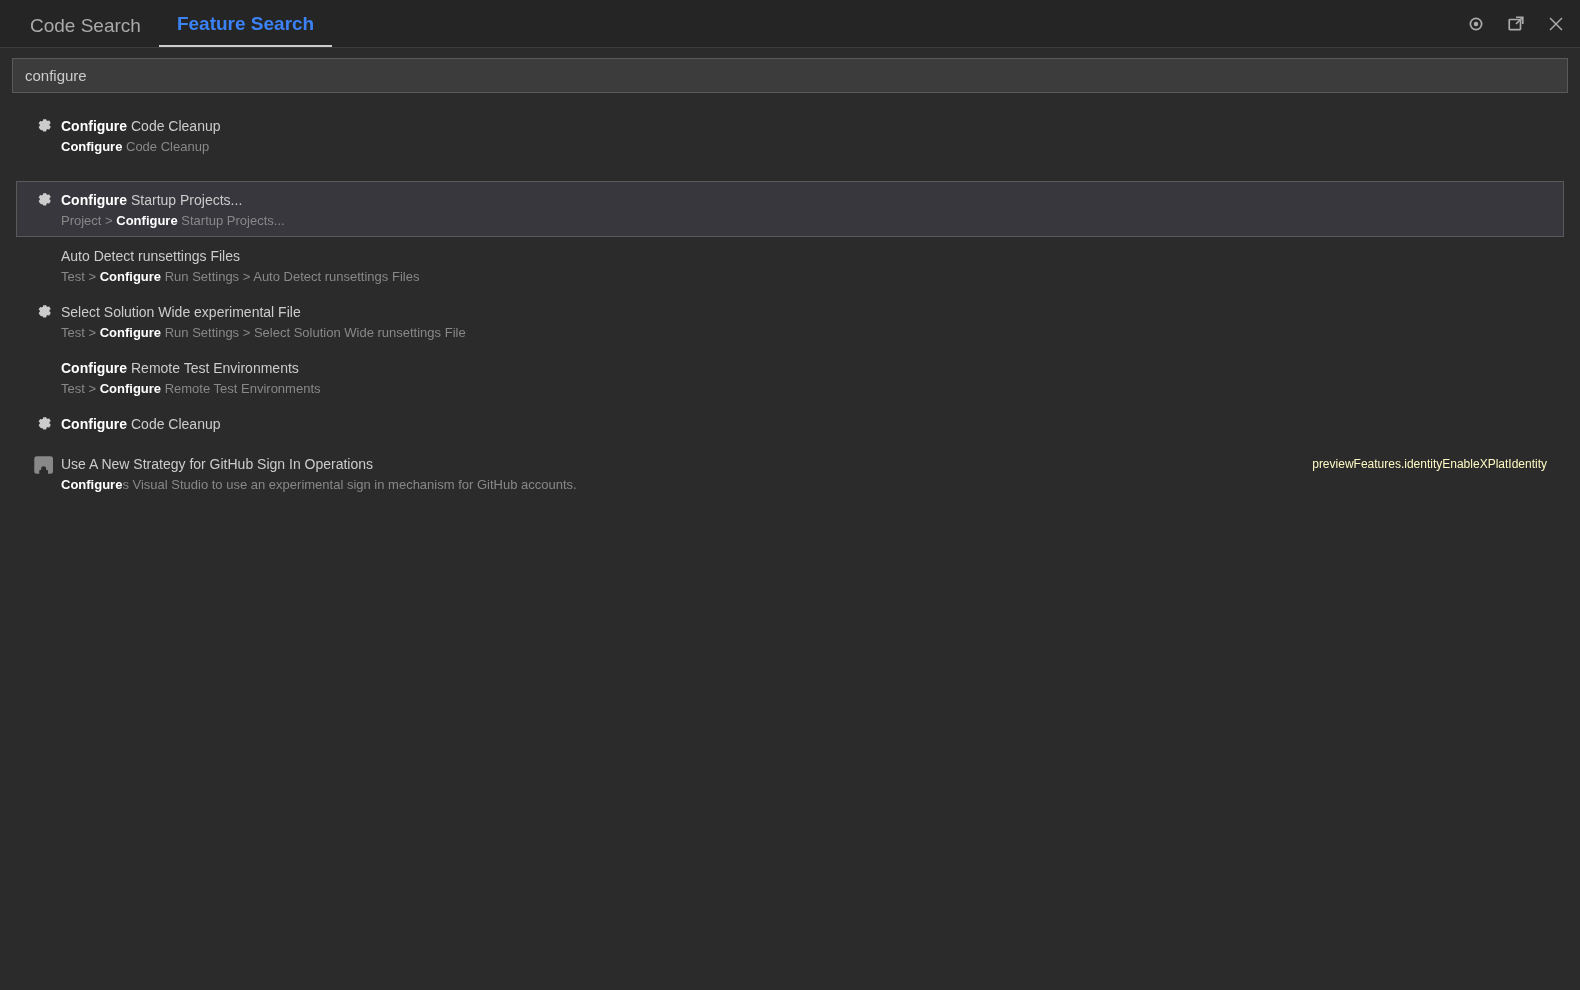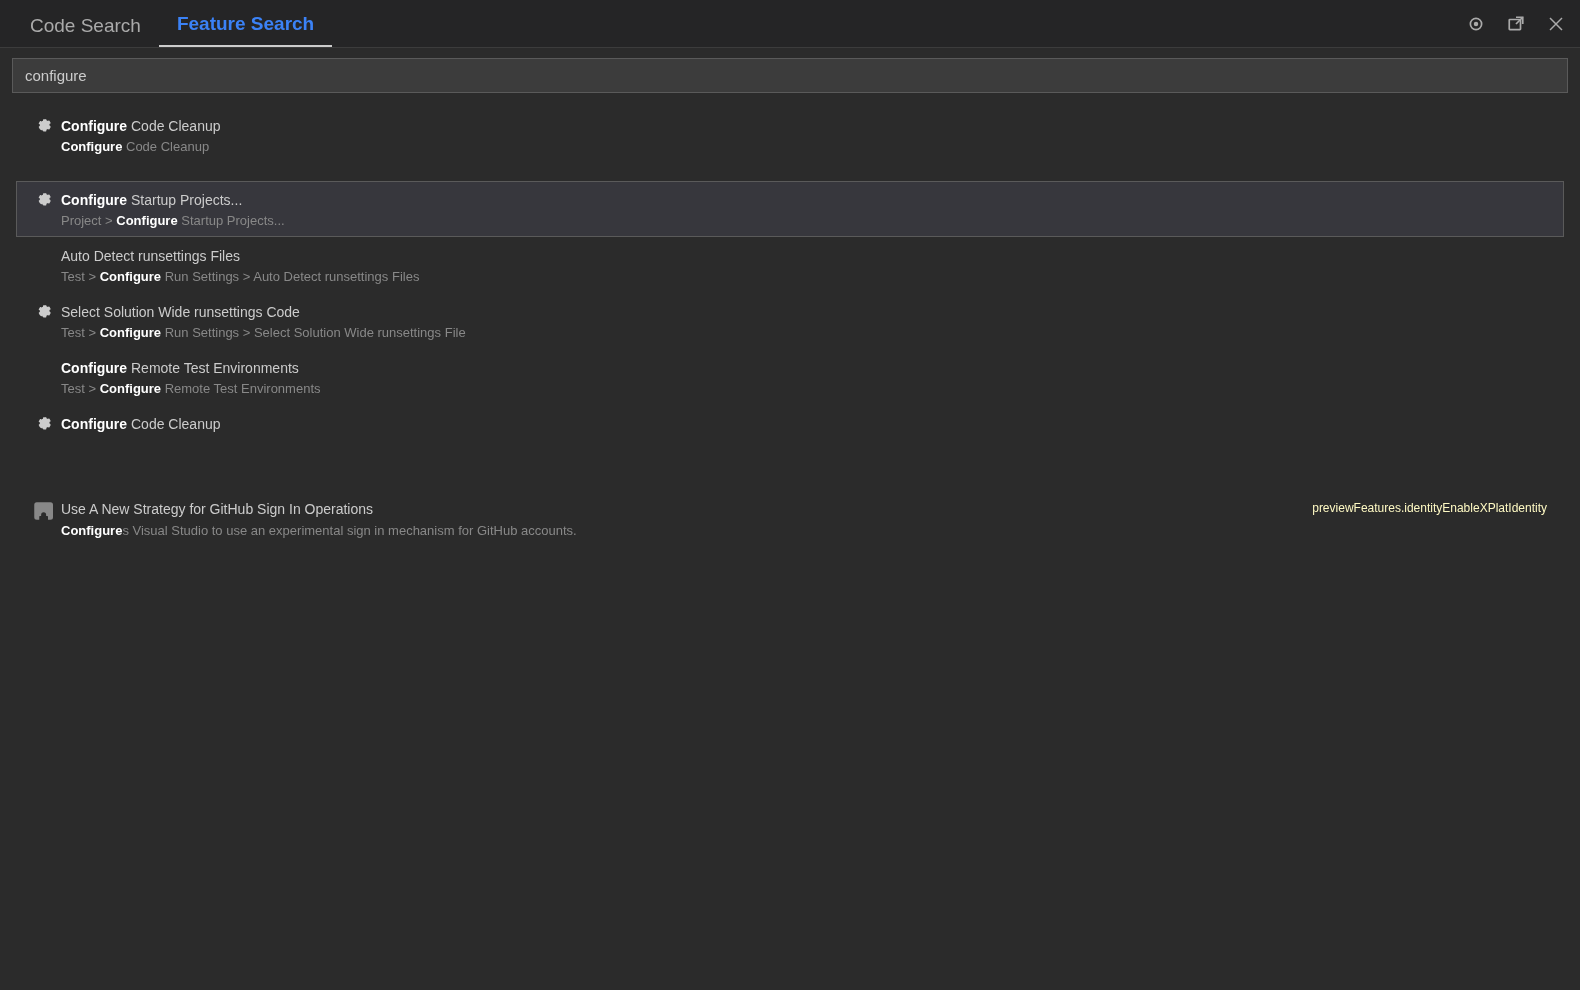--- a/index.html
+++ b/index.html
@@ -251,21 +251,21 @@
 
     <div class="result-item">
       <div class="result-title">
         <span class="icon">
           <svg class="gear-svg" viewBox="0 0 16 16">
             <path d="M8 5a3 3 0 1 0 0 6A3 3 0 0 0 8 5zm0 5a2 2 0 1 1 0-4 2 2 0 0 1 0 4z"></path>
             <path d="M14.56 7.18l-.8-.46a5.9 5.9 0 0 0 0-1.44l.8-.46a.5.5 0 0 0 .18-.68l-1-1.73a.5.5 0 0 0-.68-.18l-.8.46a5.92 5.92 0 0 0-1.25-.72V1.5A.5.5 0 0 0 10.5 1h-2a.5.5 0 0 0-.5.5v.93a5.92 5.92 0 0 0-1.25.72l-.8-.46a.5.5 0 0 0-.68.18l-1 1.73a.5.5 0 0 0 .18.68l.8.46a5.9 5.9 0 0 0 0 1.44l-.8.46a.5.5 0 0 0-.18.68l1 1.73a.5.5 0 0 0 .68.18l.8-.46c.38.28.8.51 1.25.72v.93a.5.5 0 0 0 .5.5h2a.5.5 0 0 0 .5-.5v-.93a5.92 5.92 0 0 0 1.25-.72l.8.46a.5.5 0 0 0 .68-.18l1-1.73a.5.5 0 0 0-.18-.68z"></path>
           </svg>
         </span>
         <span class="result-title-text">
-          <span>Select Solution Wide runsettings Code</span>
+          <span>Select Solution Wide experimental File</span>
         </span>
       </div>
       <div class="result-subtitle">
         <span>Test &gt; </span><span class="bold">Configure</span><span> Run Settings &gt; Select Solution Wide runsettings File</span>
       </div>
     </div>
 
     <div class="result-item">
       <div class="result-title">
         <span class="spacer-icon"></span>
@@ -286,21 +286,21 @@
             <path d="M14.56 7.18l-.8-.46a5.9 5.9 0 0 0 0-1.44l.8-.46a.5.5 0 0 0 .18-.68l-1-1.73a.5.5 0 0 0-.68-.18l-.8.46a5.92 5.92 0 0 0-1.25-.72V1.5A.5.5 0 0 0 10.5 1h-2a.5.5 0 0 0-.5.5v.93a5.92 5.92 0 0 0-1.25.72l-.8-.46a.5.5 0 0 0-.68.18l-1 1.73a.5.5 0 0 0 .18.68l.8.46a5.9 5.9 0 0 0 0 1.44l-.8.46a.5.5 0 0 0-.18.68l1 1.73a.5.5 0 0 0 .68.18l.8-.46c.38.28.8.51 1.25.72v.93a.5.5 0 0 0 .5.5h2a.5.5 0 0 0 .5-.5v-.93a5.92 5.92 0 0 0 1.25-.72l.8.46a.5.5 0 0 0 .68-.18l1-1.73a.5.5 0 0 0-.18-.68z"></path>
           </svg>
         </span>
         <span class="result-title-text">
           <span class="bold">Configure</span><span> Code Cleanup</span>
         </span>
       </div>
     </div>
 
     <div class="result-item">
-      <div class="result-title" style="align-items: flex-start; margin-top: 46px;">
+      <div class="result-title" style="align-items: center;">
         <span class="icon" style="margin-top: 2px;">
           <svg width="20" height="20" viewBox="0 0 16 16" fill="#cccccc">
             <circle cx="6" cy="7" r="1.5" fill="#888"></circle>
             <circle cx="10" cy="7" r="1.5" fill="#888"></circle>
             <path fill="#888" d="M3 1a2 2 0 0 0-2 2v10a2 2 0 0 0 2 2h2v-2.5a.5.5 0 0 1 .5-.5h1V11a2 2 0 0 1 4 0v1h1a.5.5 0 0 1 .5.5V15h2a2 2 0 0 0 2-2V3a2 2 0 0 0-2-2H3z"></path>
           </svg>
         </span>
         <span class="result-title-text">
           <span>Use A New Strategy for GitHub Sign In Operations</span>
         </span>

